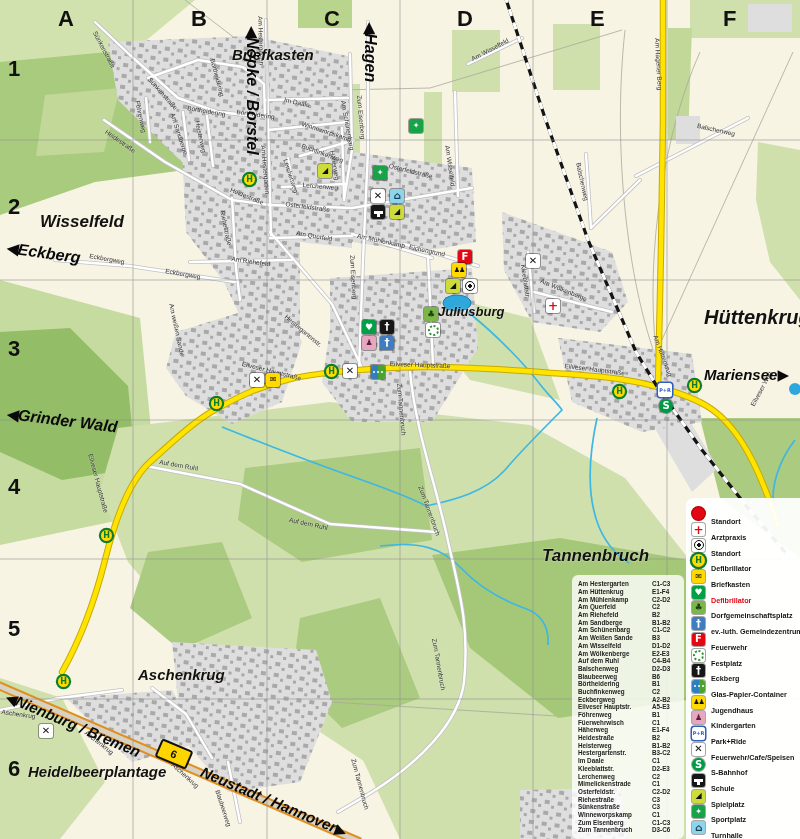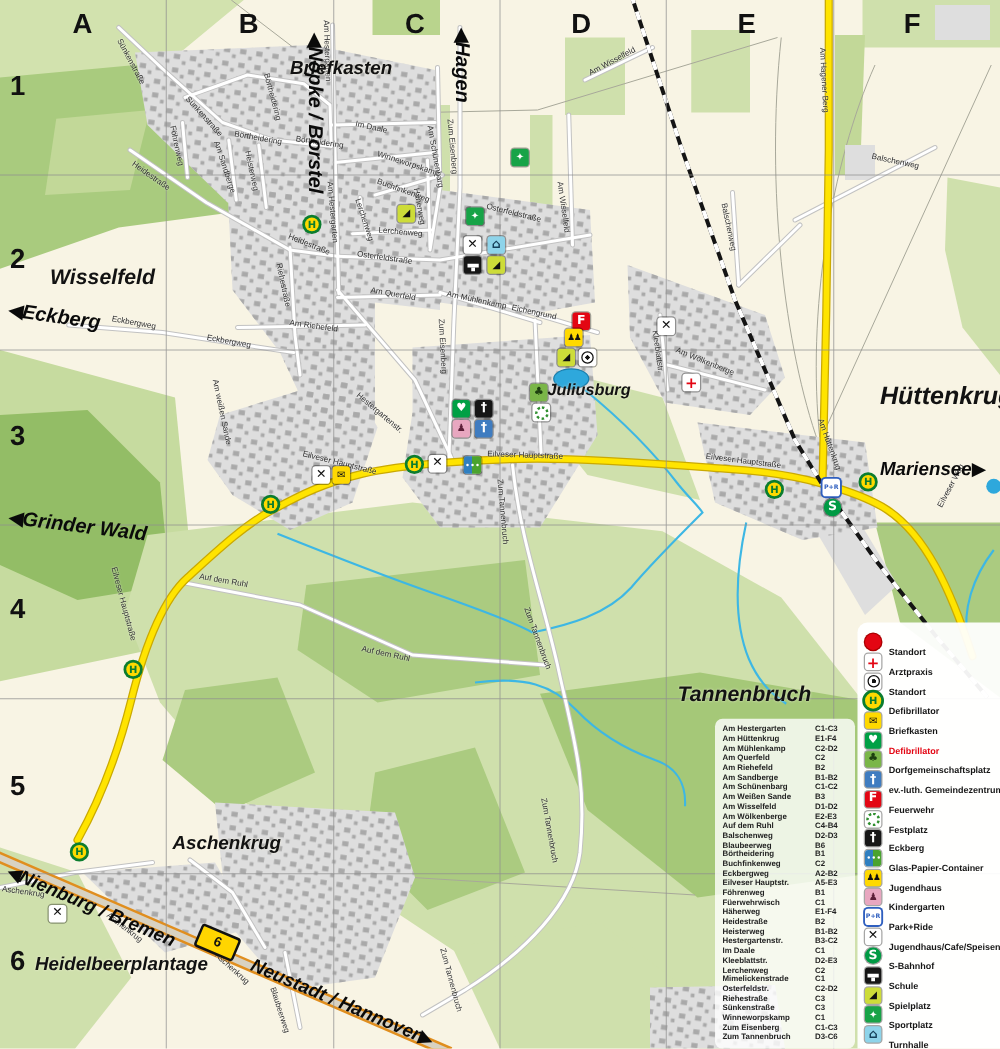--- a/index.html
+++ b/index.html
@@ -593,21 +593,21 @@
       <div class="legend-row">
         <div class="micon micon-kindergarten">♟</div>
         <span class="lbl">Kindergarten</span>
       </div>
       <div class="legend-row">
         <div class="micon micon-park-ride">P+R</div>
         <span class="lbl">Park+Ride</span>
       </div>
       <div class="legend-row">
         <div class="micon micon-restaurant">✕</div>
-        <span class="lbl">Jugendhaus/Cafe/Speisen</span>
+        <span class="lbl">Feuerwehr/Cafe/Speisen</span>
       </div>
       <div class="legend-row">
         <div class="micon micon-s-bahnhof">S</div>
         <span class="lbl">S-Bahnhof</span>
       </div>
       <div class="legend-row">
         <div class="micon micon-schule">
           <i class="cap"></i>
         </div>
         <span class="lbl">Schule</span>

